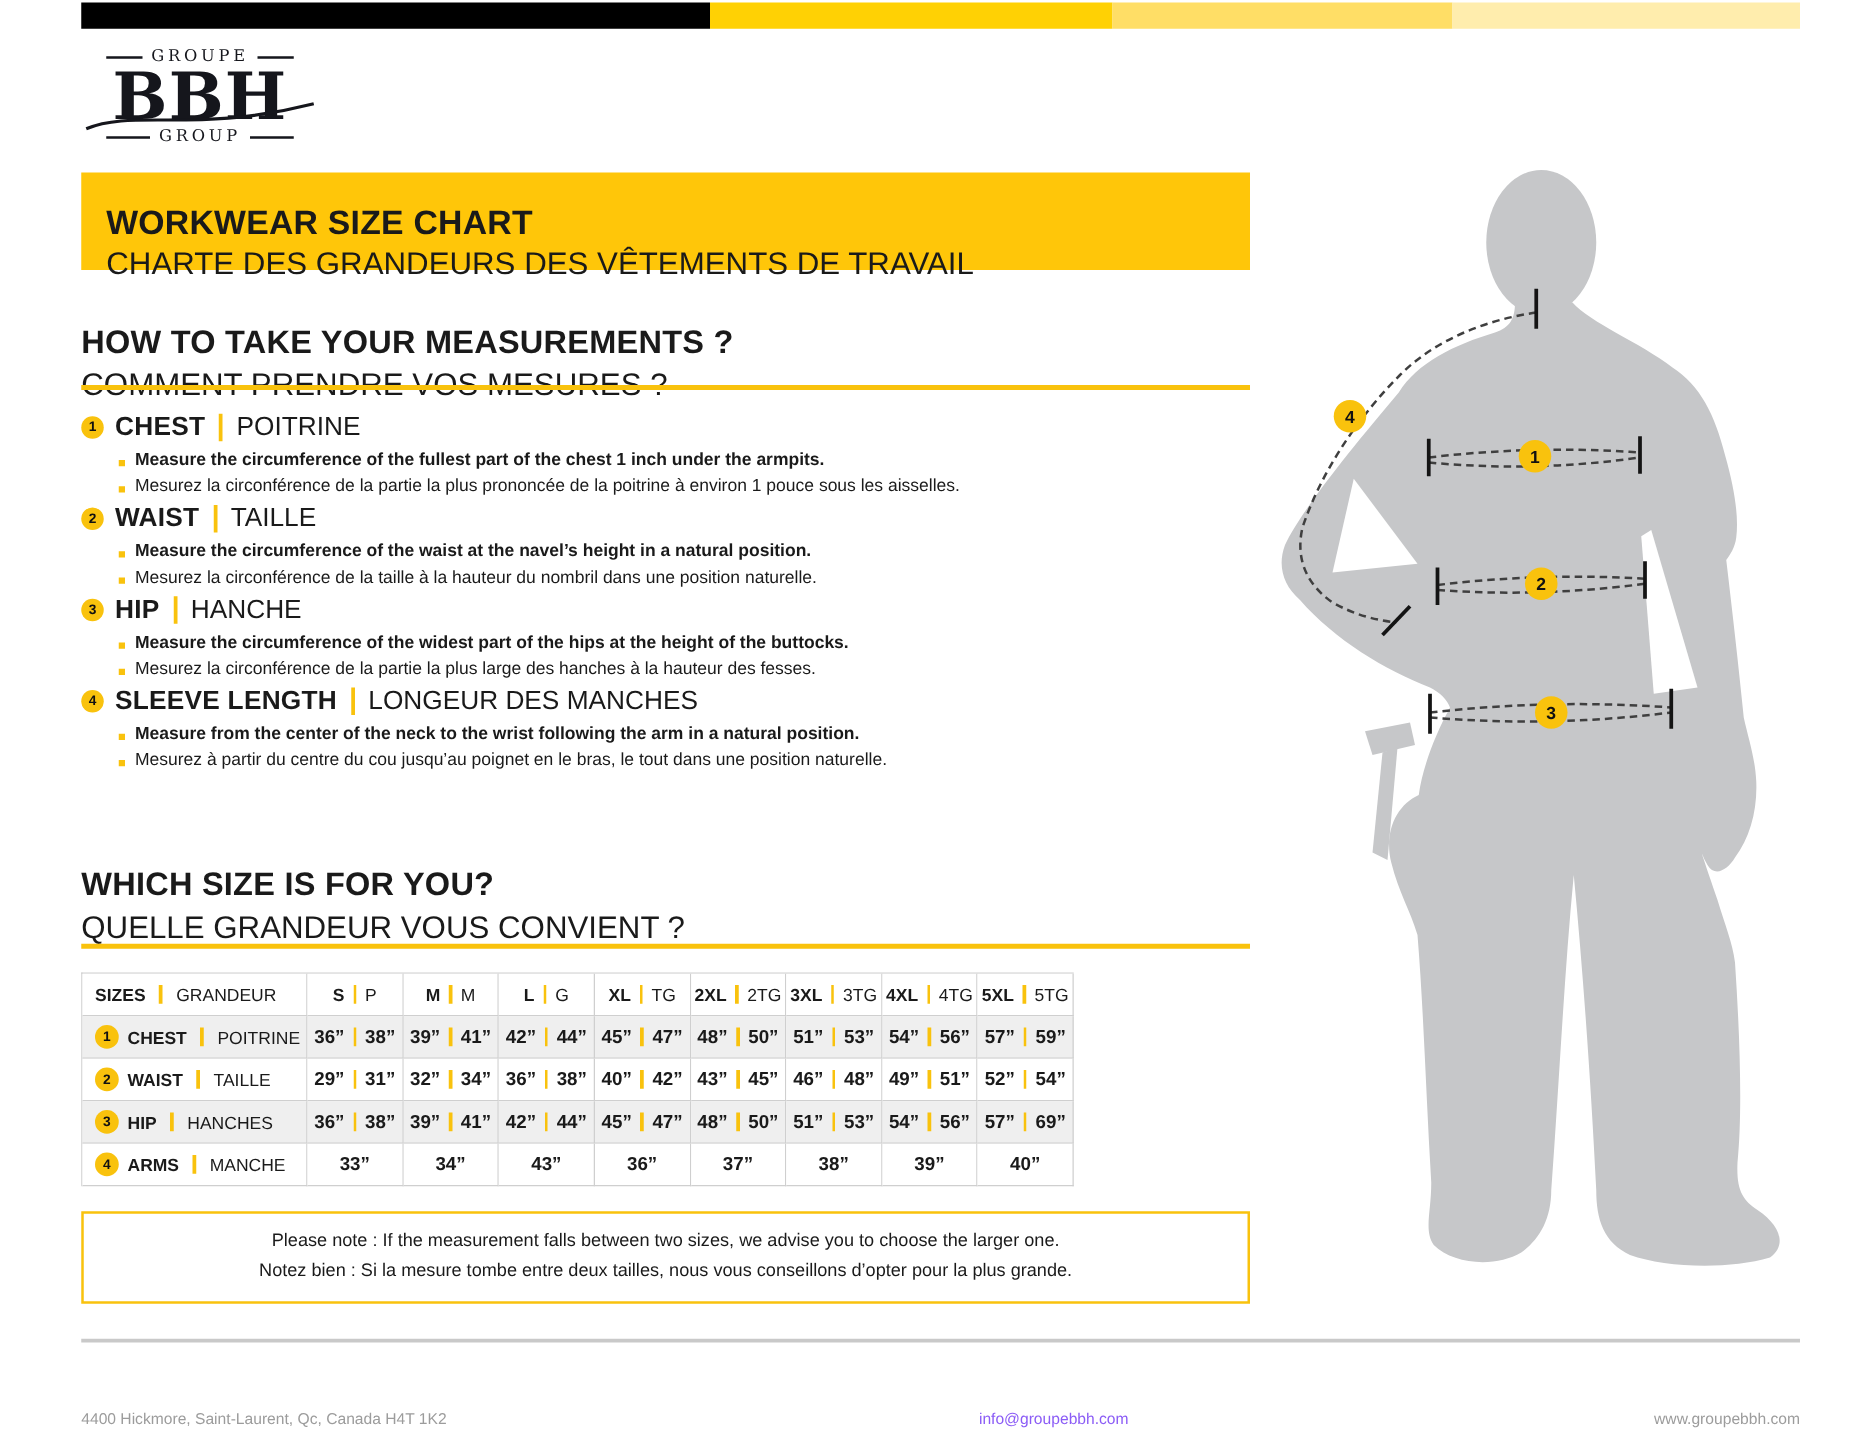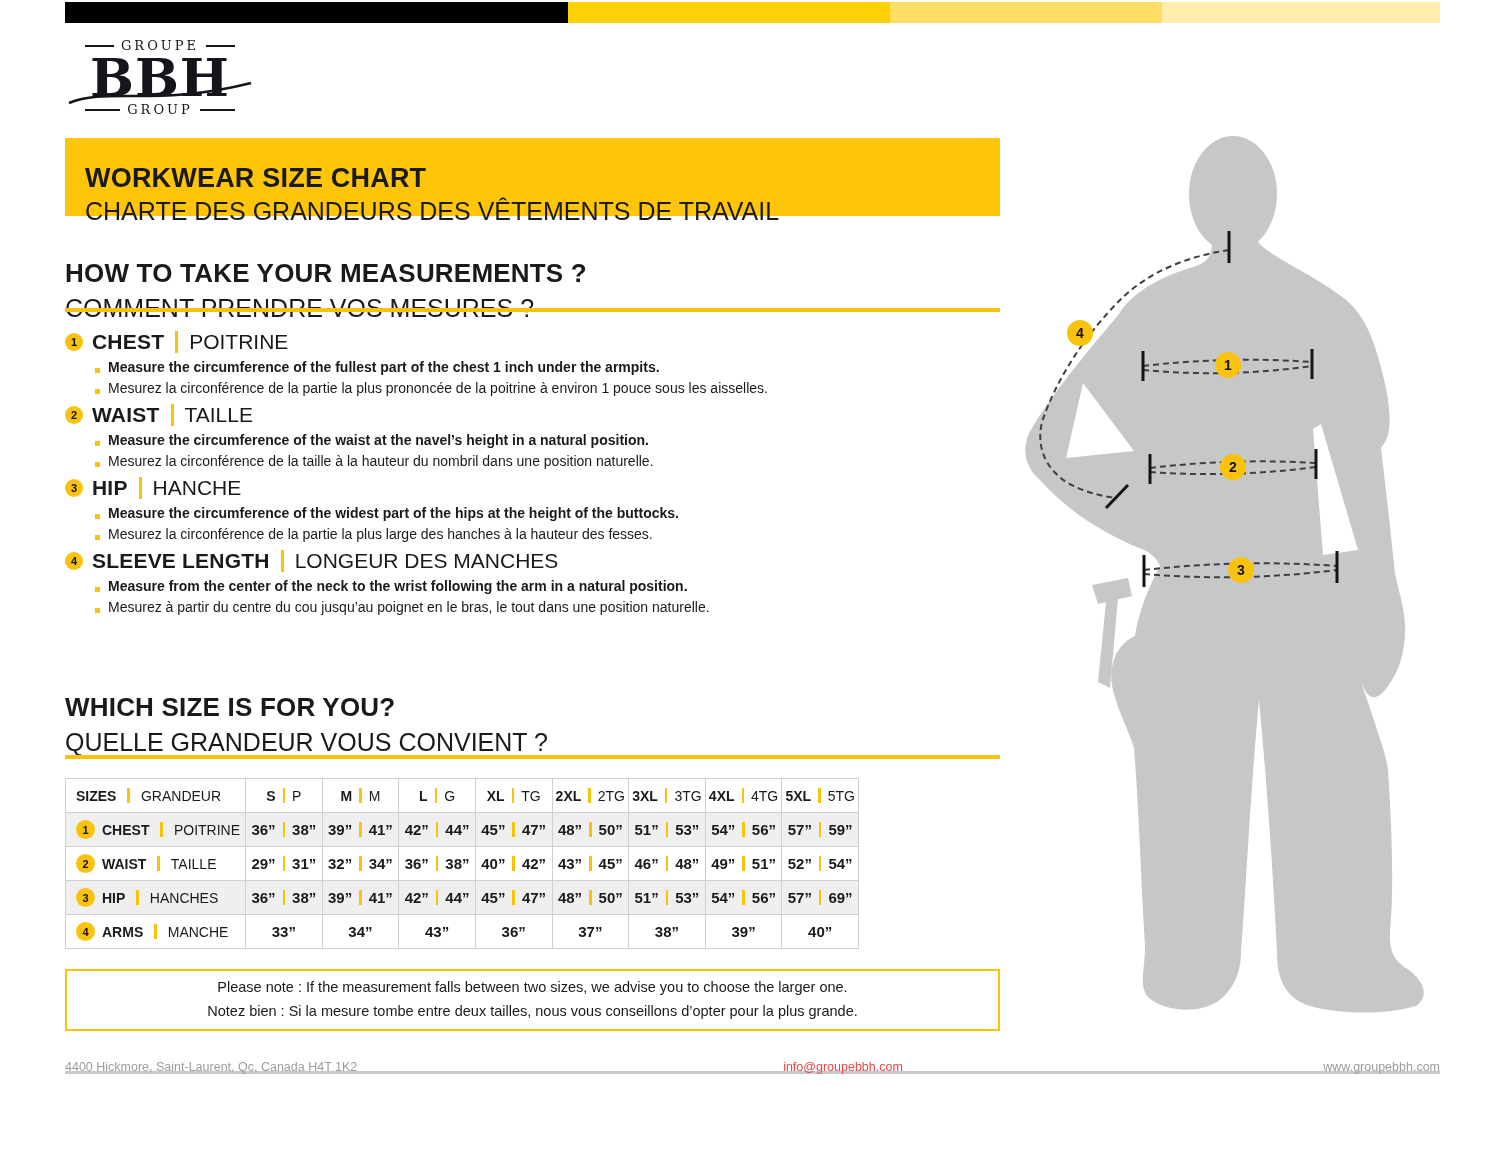--- a/index.html
+++ b/index.html
@@ -54,29 +54,29 @@
         display:flex; align-items:center; justify-content:center; font-size:14px; }
   .tc.stripe { background:#EFEFEF; }
   .tc.lbl { justify-content:flex-start; padding-left:10px; gap:7px; }
   .tc .hb { font-weight:bold; }
   .tc .hr { font-weight:normal; }
   .tc.v { font-size:15px; font-weight:bold; }
   .tc .ysep { height:15px; width:2.5px; margin:0 7px; }
   .tc.lbl .ysep { margin:0 4px; }
 
   
-  #note { left:65px; top:969px; width:935px; height:62px; border:2px solid #F9C20D;
+  #note { left:65px; top:969px; width:935px; height:74px; border:2px solid #F9C20D;
           display:flex; flex-direction:column; align-items:center; justify-content:center; gap:4px;
           font-size:14.5px; line-height:1.35; text-align:center; }
 
   
   #footer-rule { left:65px; top:1071px; width:1375px; height:3px; background:#c9c9c9; }
-  .foot { top:1060px; font-size:12.5px; color:#9c9c9c; }
+  .foot { top:1128px; font-size:12.5px; color:#9c9c9c; }
   #foot-address { left:65px; }
-  #foot-email { left:843px; transform:translateX(-50%); text-decoration:none; color:#ef4444; }
+  #foot-email { left:843px; transform:translateX(-50%); text-decoration:none; color:#8b5cf6; }
   #foot-web { right:60px; text-decoration:none; color:#9c9c9c; }
 
   
   #figure { left:1020px; top:130px; width:440px; height:900px; }
 </style>
 </head>
 <body>
 
 <div id="page">
 

